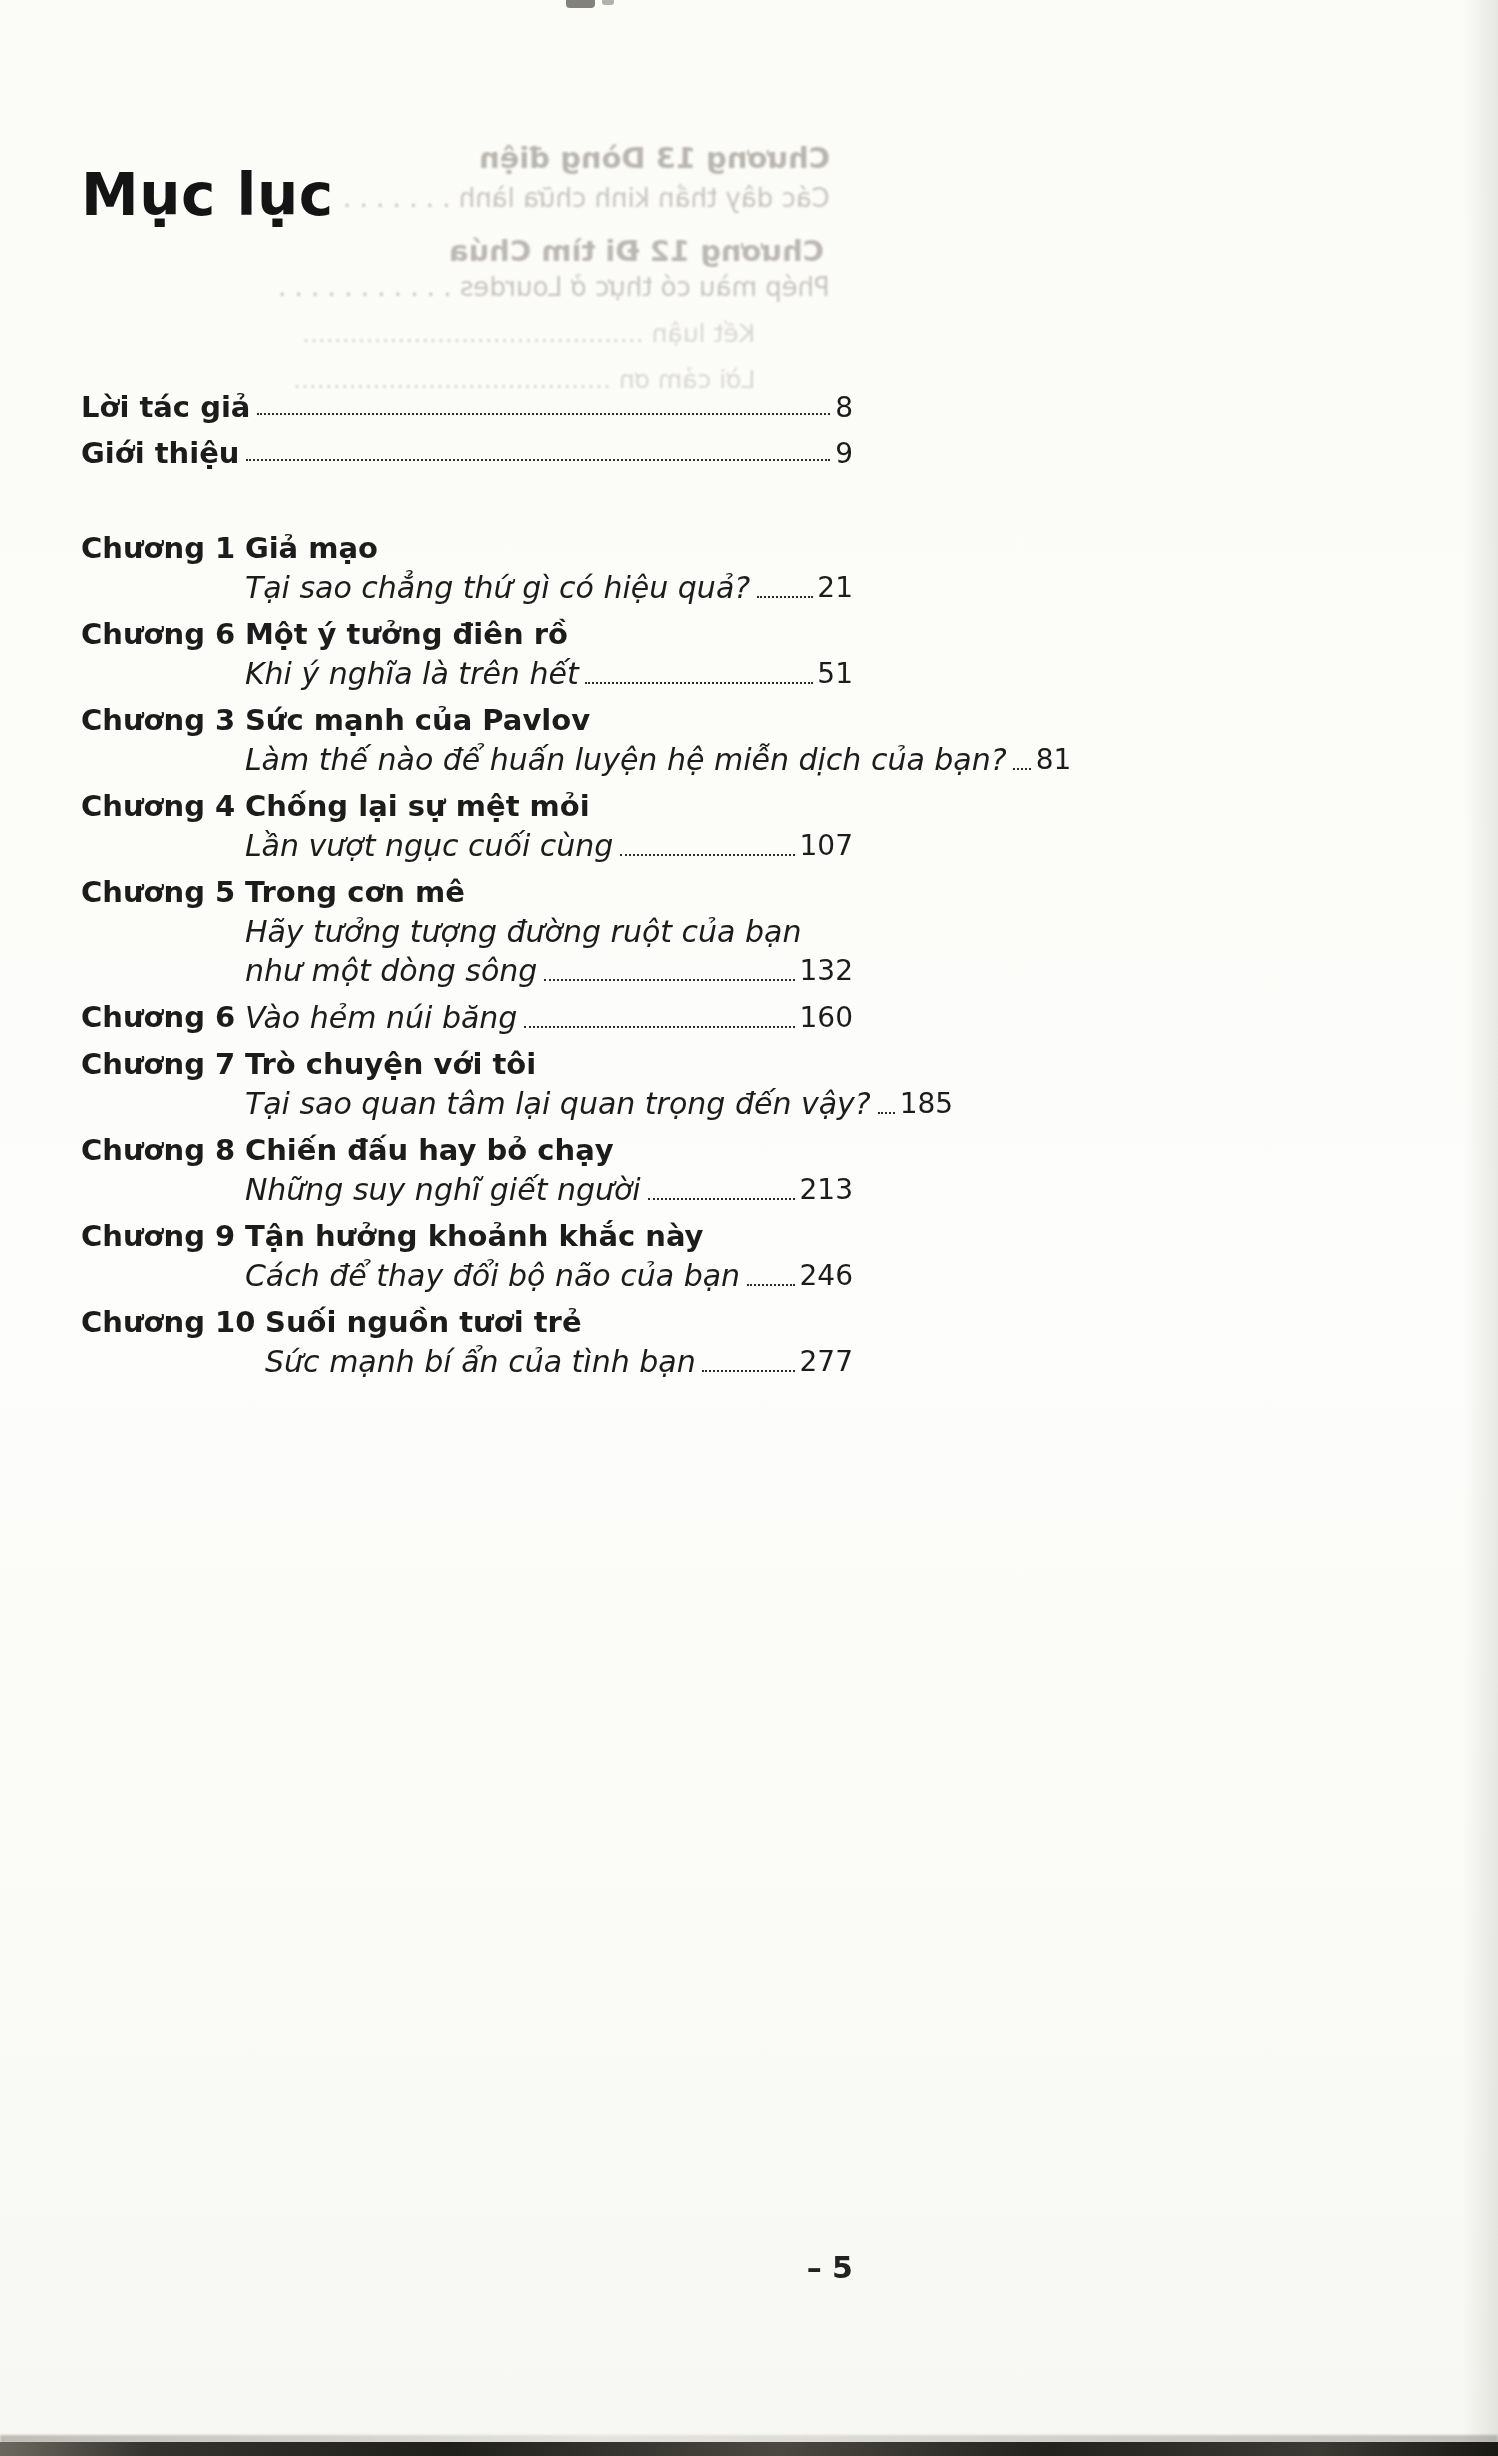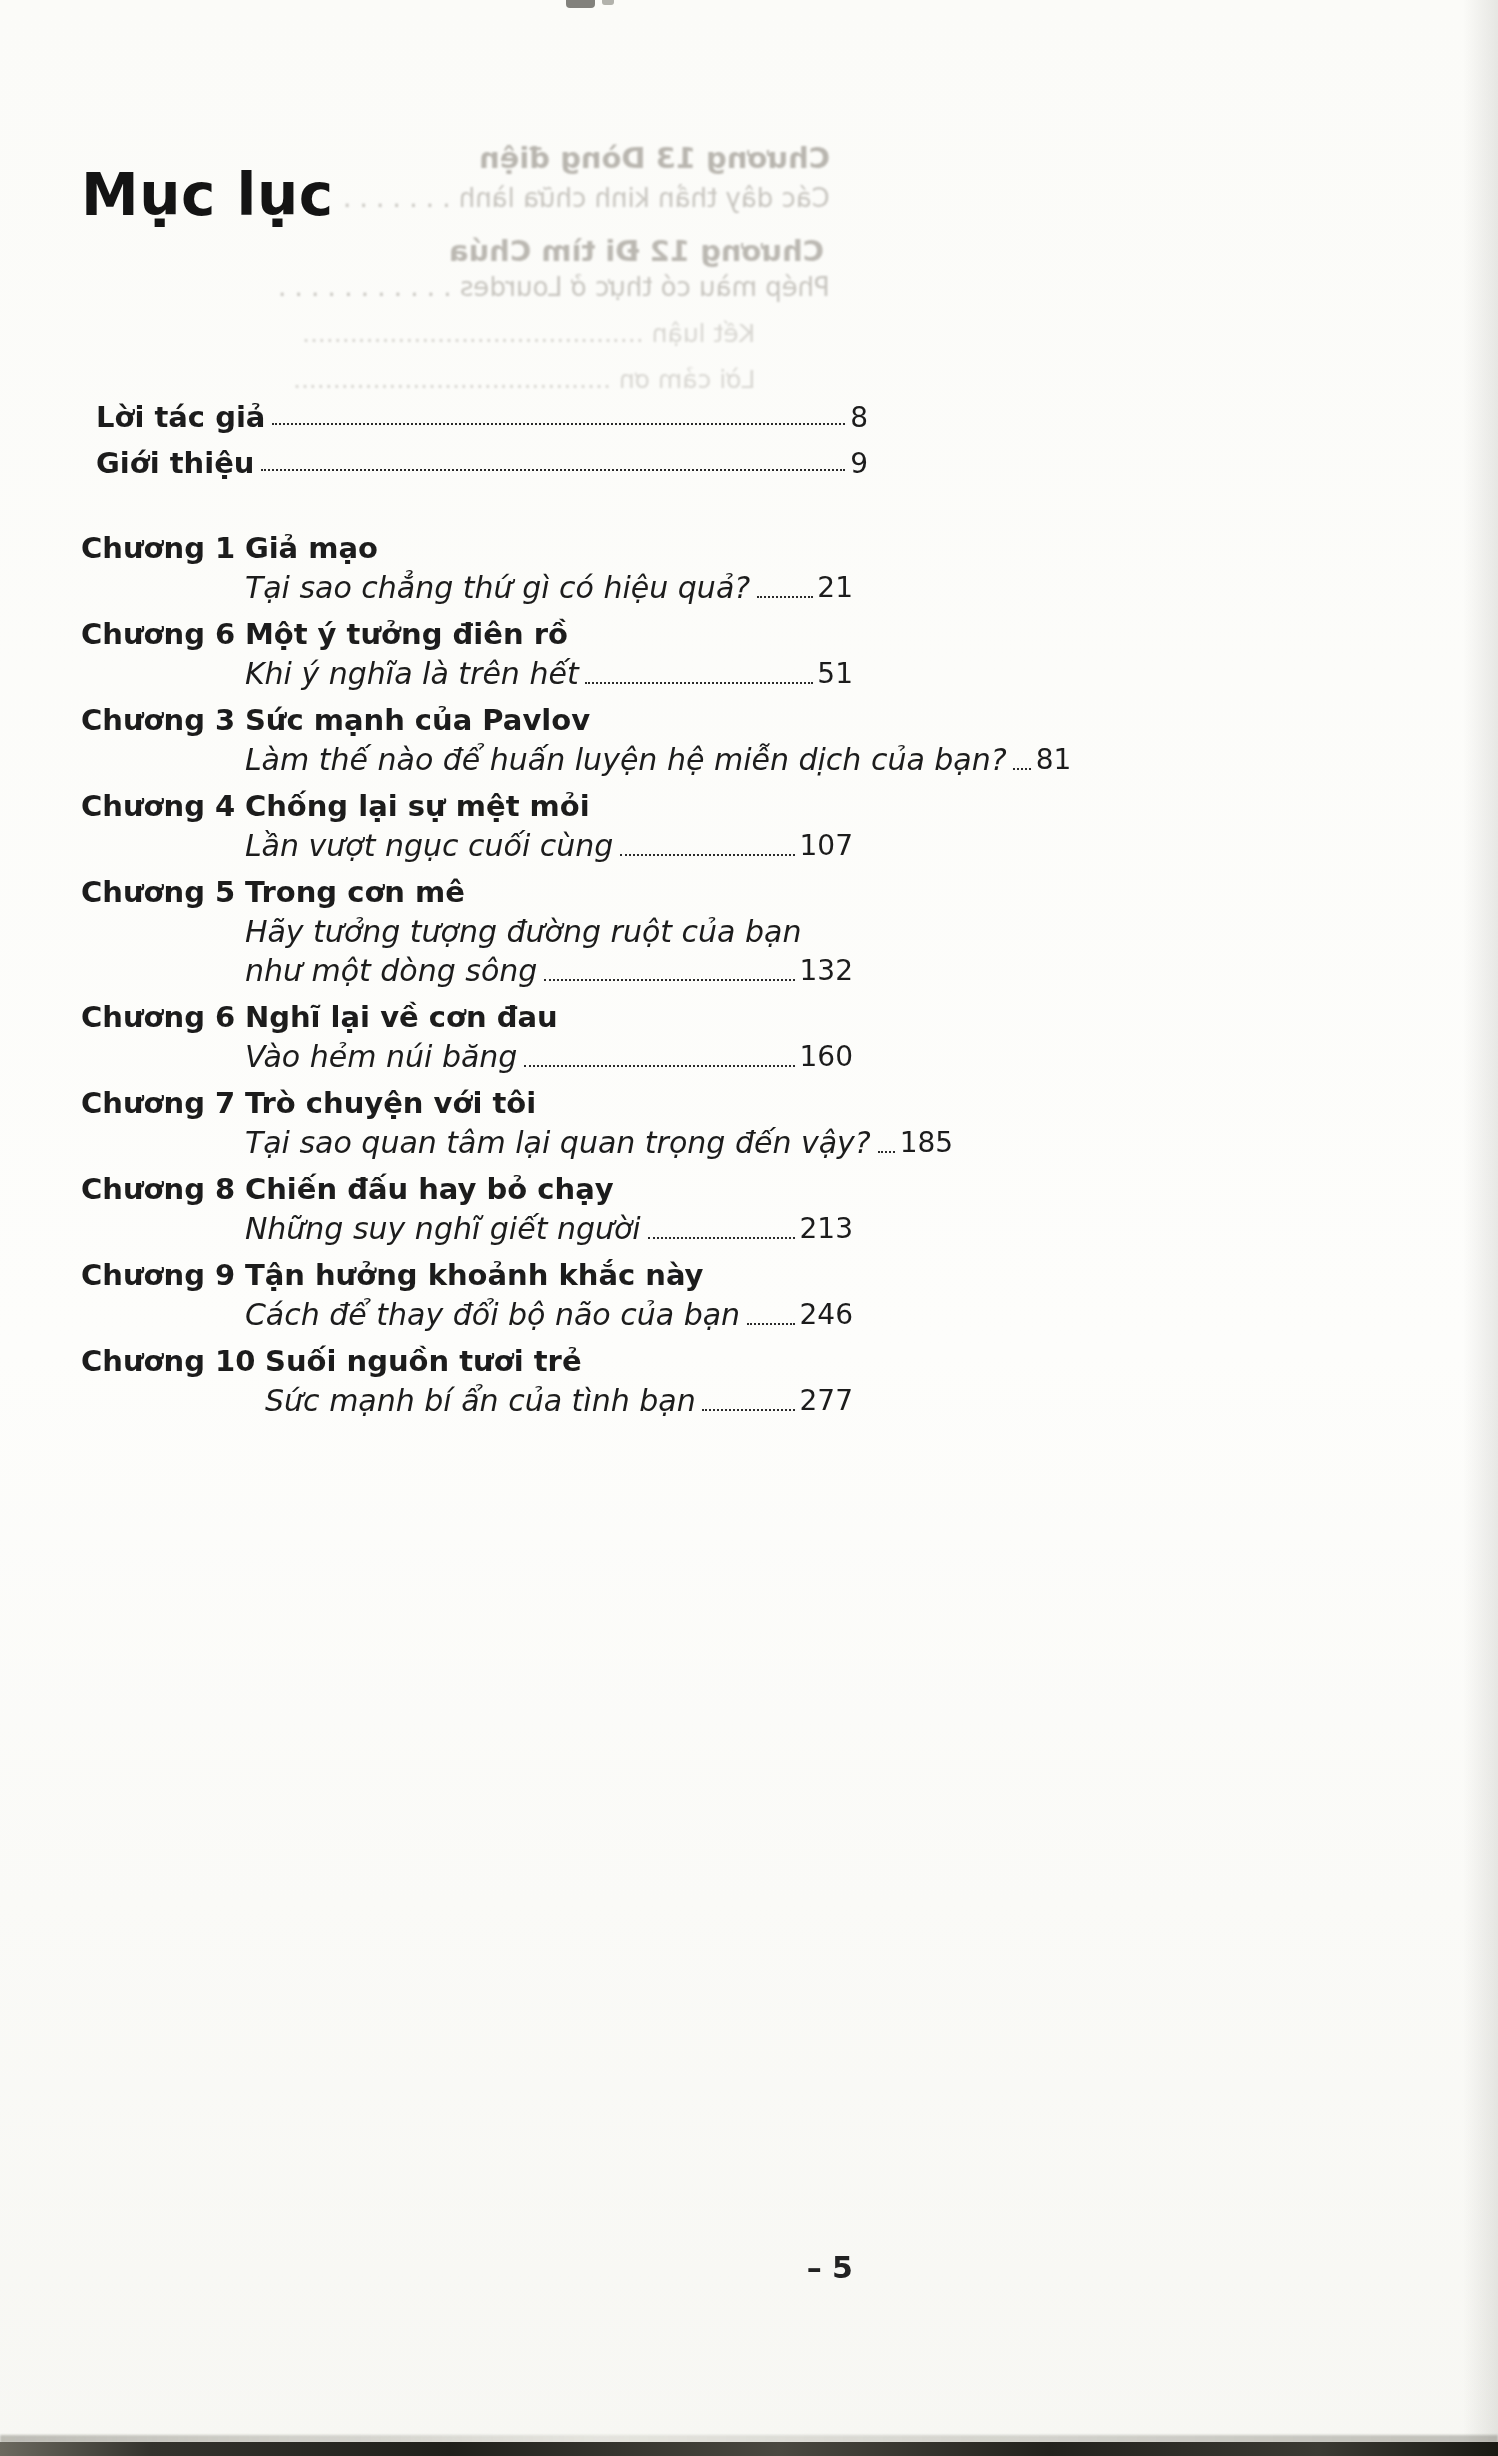--- a/index.html
+++ b/index.html
@@ -49,21 +49,21 @@
   .bleed-2 { right: 674px; top: 234px; font-weight: bold; font-size: 29px; opacity: .58; }
   .bleed-3 { right: 668px; top: 272px; font-size: 26px; opacity: .48; }
   .bleed-4 { right: 743px; top: 319px; font-size: 25px; opacity: .32; }
   .bleed-5 { right: 743px; top: 365px; font-size: 25px; opacity: .32; }
 
   
   .title {
     position: absolute; left: 81px; top: 122px;
     font-size: 58px; font-weight: bold; letter-spacing: 0.5px; color: #141414;
   }
-  .front-matter { position: absolute; left: 81px; top: 388px; width: 772px; margin-left: 15px; }
+  .front-matter { position: absolute; left: 81px; top: 378px; width: 772px; }
   .fm-row { display: flex; align-items: flex-end; height: 46px; font-size: 29px; font-weight: bold; }
   .fm-label { white-space: nowrap; }
 
   .dots {
     flex: 1 1 auto; min-width: 17.4px;
     border-bottom: 2.5px dotted #2a2a2a;
     margin: 0 4.8px 8.7px 6.8px;
   }
   .pg { font-size: 28px; font-weight: normal; white-space: nowrap; }
 
@@ -169,21 +169,20 @@
           <span class="ch-sub">như một dòng sông</span>
           <span class="dots"></span>
           <span class="pg">132</span>
         </div>
       </div>
     </div>
 
     <div class="chapter">
       <div class="ch-label">Chương 6</div>
       <div class="ch-body">
-        <div class="ch-title">Nghĩ lại về cơn đau</div>
         <div class="ch-subline">
           <span class="ch-sub">Vào hẻm núi băng</span>
           <span class="dots"></span>
           <span class="pg">160</span>
         </div>
       </div>
     </div>
 
     <div class="chapter">
       <div class="ch-label">Chương 7</div>

